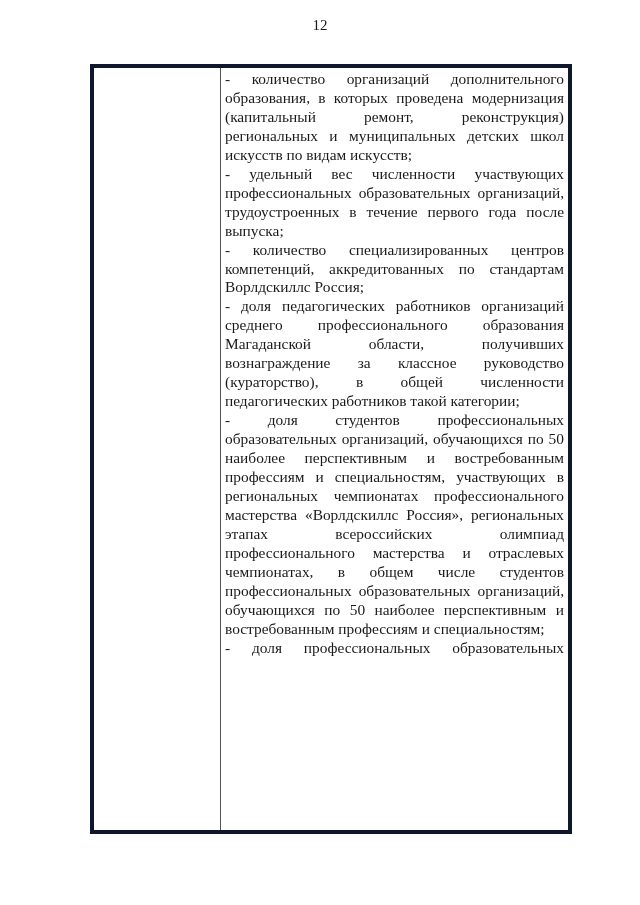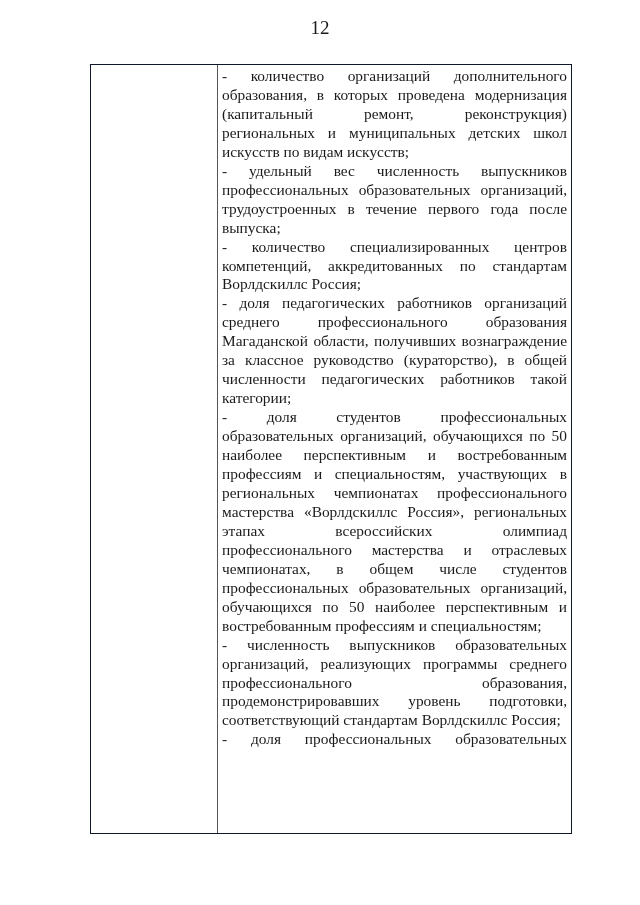--- a/index.html
+++ b/index.html
@@ -1,37 +1,36 @@
 <!DOCTYPE html>
 <html><head>
 <meta charset="utf-8">
 <style>
   html, body { margin: 0; padding: 0; background: #ffffff; }
   body { width: 640px; height: 905px; position: relative; overflow: hidden;
          font-family: "Liberation Serif", "DejaVu Serif", serif; color: #1a1a1a; }
   .page-number { position: absolute; top: 17px; left: 0; width: 640px; text-align: center;
-                 font-size: 19px; }
+                 font-size: 15px; }
   .doc-table { position: absolute; left: 90px; top: 64px; width: 482px; height: 770px;
-               border: 1px solid #0f172a; box-sizing: border-box; padding-left: 40px; }
+               border: 4px solid #0f172a; box-sizing: border-box; padding-left: 40px; }
   .col-left { position: absolute; left: 0; top: 0; width: 127px; height: 100%;
               border-right: 1px solid #555; box-sizing: border-box; }
   .col-right { position: absolute; left: 128px; top: 0; right: 0; padding: 2px 4px 0 3px;
                box-sizing: border-box; }
   .para { font-size: 15.4px; line-height: 18.95px; text-align: justify;
           text-align-last: auto; margin: 0; }
 </style>
 </head>
 <body>
 
 <div class="page-number">12</div>
 
 <div class="doc-table">
   <div class="col-left"></div>
   <div class="col-right">
     <p class="para">- количество организаций дополнительного образования, в которых проведена модернизация (капитальный ремонт, реконструкция) региональных и муниципальных детских школ искусств по видам искусств;</p>
-    <p class="para">- удельный вес численность выпускников профессиональных образовательных организаций, трудоустроенных в течение первого года после выпуска;</p>
+    <p class="para">- удельный вес численности участвующих профессиональных образовательных организаций, трудоустроенных в течение первого года после выпуска;</p>
     <p class="para">- количество специализированных центров компетенций, аккредитованных по стандартам Ворлдскиллс Россия;</p>
     <p class="para">- доля педагогических работников организаций среднего профессионального образования Магаданской области, получивших вознаграждение за классное руководство (кураторство), в общей численности педагогических работников такой категории;</p>
     <p class="para">- доля студентов профессиональных образовательных организаций, обучающихся по 50 наиболее перспективным и востребованным профессиям и специальностям, участвующих в региональных чемпионатах профессионального мастерства «Ворлдскиллс Россия», региональных этапах всероссийских олимпиад профессионального мастерства и отраслевых чемпионатах, в общем числе студентов профессиональных образовательных организаций, обучающихся по 50 наиболее перспективным и востребованным профессиям и специальностям;</p>
-    <p class="para">- численность выпускников образовательных организаций, реализующих программы среднего профессионального образования, продемонстрировавших уровень подготовки, соответствующий стандартам Ворлдскиллс Россия;</p>
     <p class="para" style="text-align-last: justify;">- доля профессиональных образовательных</p>
   </div>
 </div>
 
 </body></html>

